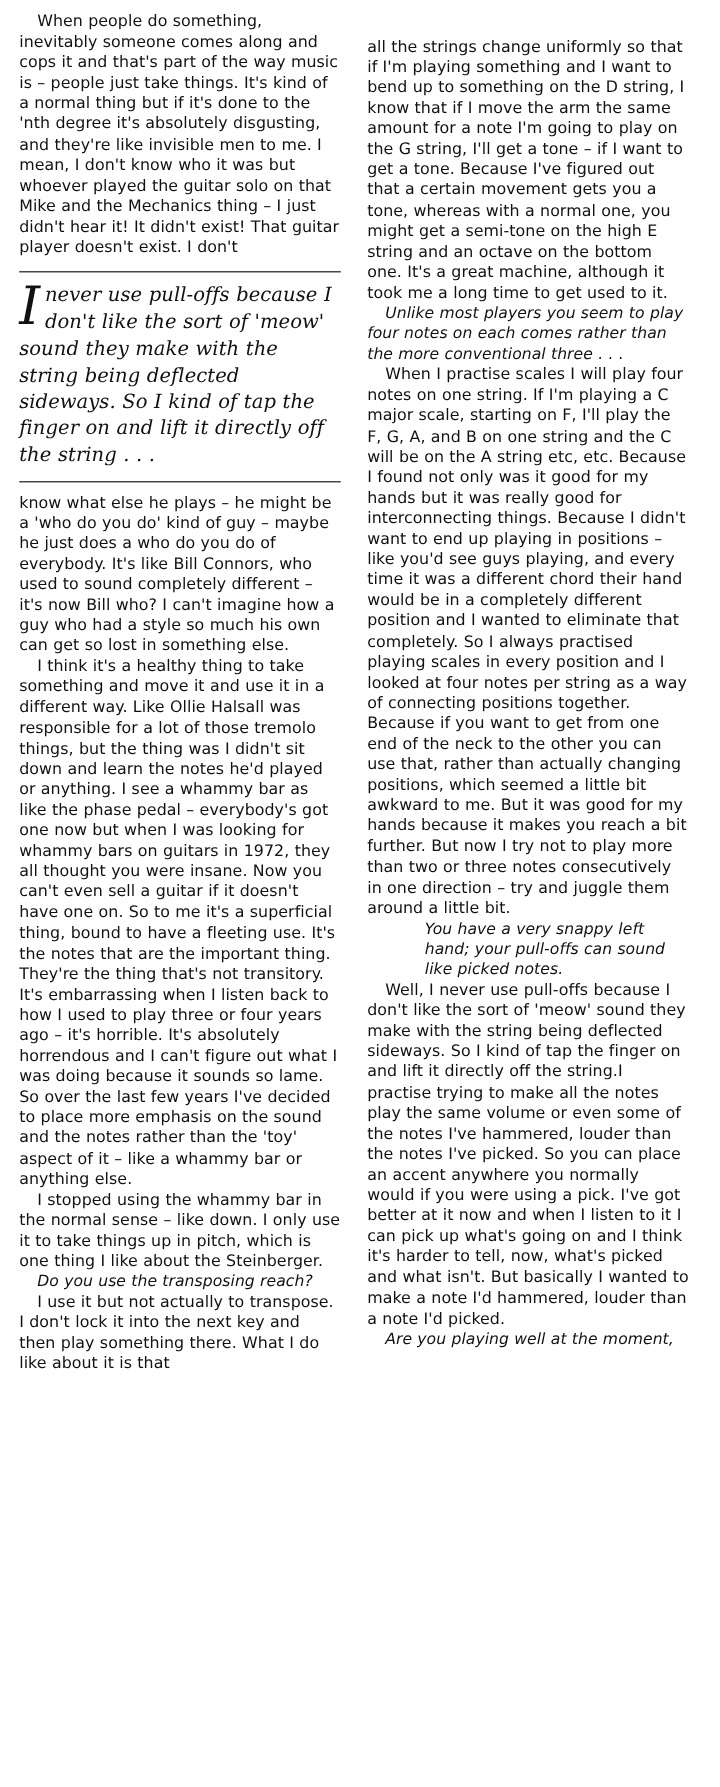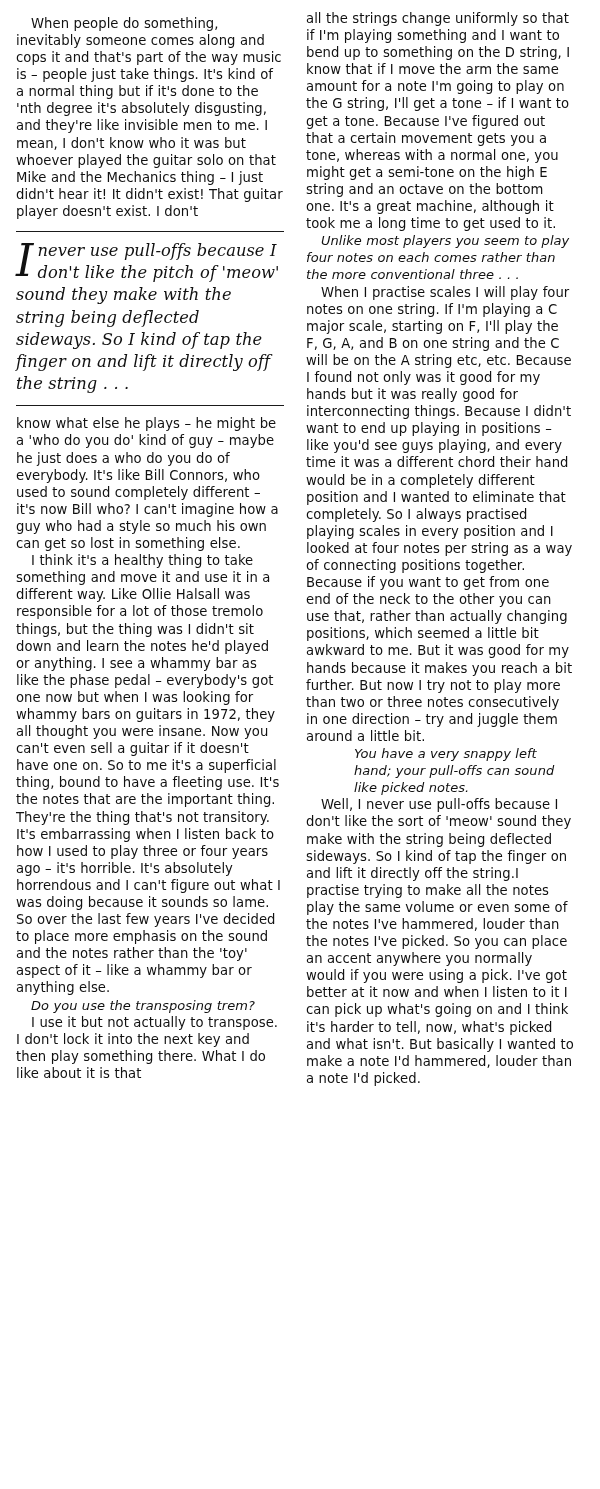--- a/index.html
+++ b/index.html
@@ -87,41 +87,43 @@
 <body>
 
 <div class="page">
   <div class="columns">
 
     <div class="col">
 
       <p class="indent">When people do something, inevitably someone comes along and cops it and that's part of the way music is – people just take things. It's kind of a normal thing but if it's done to the 'nth degree it's absolutely disgusting, and they're like invisible men to me. I mean, I don't know who it was but whoever played the guitar solo on that Mike and the Mechanics thing – I just didn't hear it! It didn't exist! That guitar player doesn't exist. I don't</p>
 
       <div class="pullquote">
-        <p class="pq-text"><span class="dropcap">I</span><span>never use pull-offs because I don't like the pitch of 'meow' sound they make with the string being deflected sideways. So I kind of tap the finger on and lift it directly off the string . . .</span></p>
+        <p class="pq-text"><span class="dropcap">I</span><span>never use pull-offs because I don't like the sort of 'meow' sound they make with the string being deflected sideways. So I kind of tap the finger on and lift it directly off the string . . .</span></p>
       </div>
 
       <p class="noindent">know what else he plays – he might be a 'who do you do' kind of guy – maybe he just does a who do you do of everybody. It's like Bill Connors, who used to sound completely different – it's now Bill who? I can't imagine how a guy who had a style so much his own can get so lost in something else.</p>
 
       <p class="indent">I think it's a healthy thing to take something and move it and use it in a different way. Like Ollie Halsall was responsible for a lot of those tremolo things, but the thing was I didn't sit down and learn the notes he'd played or anything. I see a whammy bar as like the phase pedal – everybody's got one now but when I was looking for whammy bars on guitars in 1972, they all thought you were insane. Now you can't even sell a guitar if it doesn't have one on. So to me it's a superficial thing, bound to have a fleeting use. It's the notes that are the important thing. They're the thing that's not transitory. It's embarrassing when I listen back to how I used to play three or four years ago – it's horrible. It's absolutely horrendous and I can't figure out what I was doing because it sounds so lame. So over the last few years I've decided to place more emphasis on the sound and the notes rather than the 'toy' aspect of it – like a whammy bar or anything else.</p>
 
+      <p class="indent">I stopped using the whammy bar in the normal sense – like down. I only use it to take things up in pitch, which is one thing I like about the Steinberger.</p>
 
-      <p class="question">Do you use the transposing trem?</p>
+      <p class="question">Do you use the transposing reach?</p>
 
       <p class="indent">I use it but not actually to transpose. I don't lock it into the next key and then play something there. What I do like about it is that</p>
     </div>
 
     <div class="col">
 
       <p class="noindent">all the strings change uniformly so that if I'm playing something and I want to bend up to something on the D string, I know that if I move the arm the same amount for a note I'm going to play on the G string, I'll get a tone – if I want to get a tone. Because I've figured out that a certain movement gets you a tone, whereas with a normal one, you might get a semi-tone on the high E string and an octave on the bottom one. It's a great machine, although it took me a long time to get used to it.</p>
 
       <p class="question">Unlike most players you seem to play four notes on each comes rather than the more conventional three . . .</p>
 
       <p class="indent">When I practise scales I will play four notes on one string. If I'm playing a C major scale, starting on F, I'll play the F, G, A, and B on one string and the C will be on the A string etc, etc. Because I found not only was it good for my hands but it was really good for interconnecting things. Because I didn't want to end up playing in positions – like you'd see guys playing, and every time it was a different chord their hand would be in a completely different position and I wanted to eliminate that completely. So I always practised playing scales in every position and I looked at four notes per string as a way of connecting positions together. Because if you want to get from one end of the neck to the other you can use that, rather than actually changing positions, which seemed a little bit awkward to me. But it was good for my hands because it makes you reach a bit further. But now I try not to play more than two or three notes consecutively in one direction – try and juggle them around a little bit.</p>
 
       <p class="question noindent">You have a very snappy left hand; your pull-offs can sound like picked notes.</p>
 
       <p class="indent">Well, I never use pull-offs because I don't like the sort of 'meow' sound they make with the string being deflected sideways. So I kind of tap the finger on and lift it directly off the string.I practise trying to make all the notes play the same volume or even some of the notes I've hammered, louder than the notes I've picked. So you can place an accent anywhere you normally would if you were using a pick. I've got better at it now and when I listen to it I can pick up what's going on and I think it's harder to tell, now, what's picked and what isn't. But basically I wanted to make a note I'd hammered, louder than a note I'd picked.</p>
 
+      <p class="question">Are you playing well at the moment,</p>
     </div>
 
   </div>
 </div>
 
 </body></html>

